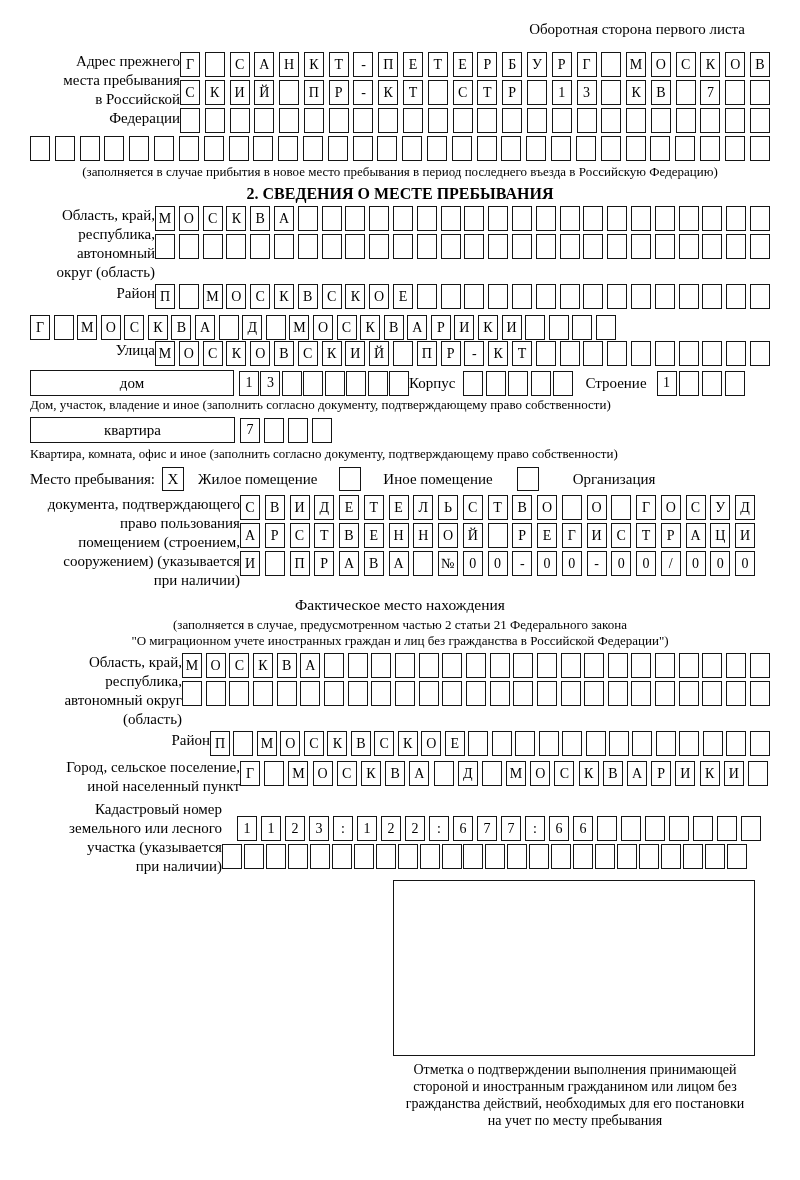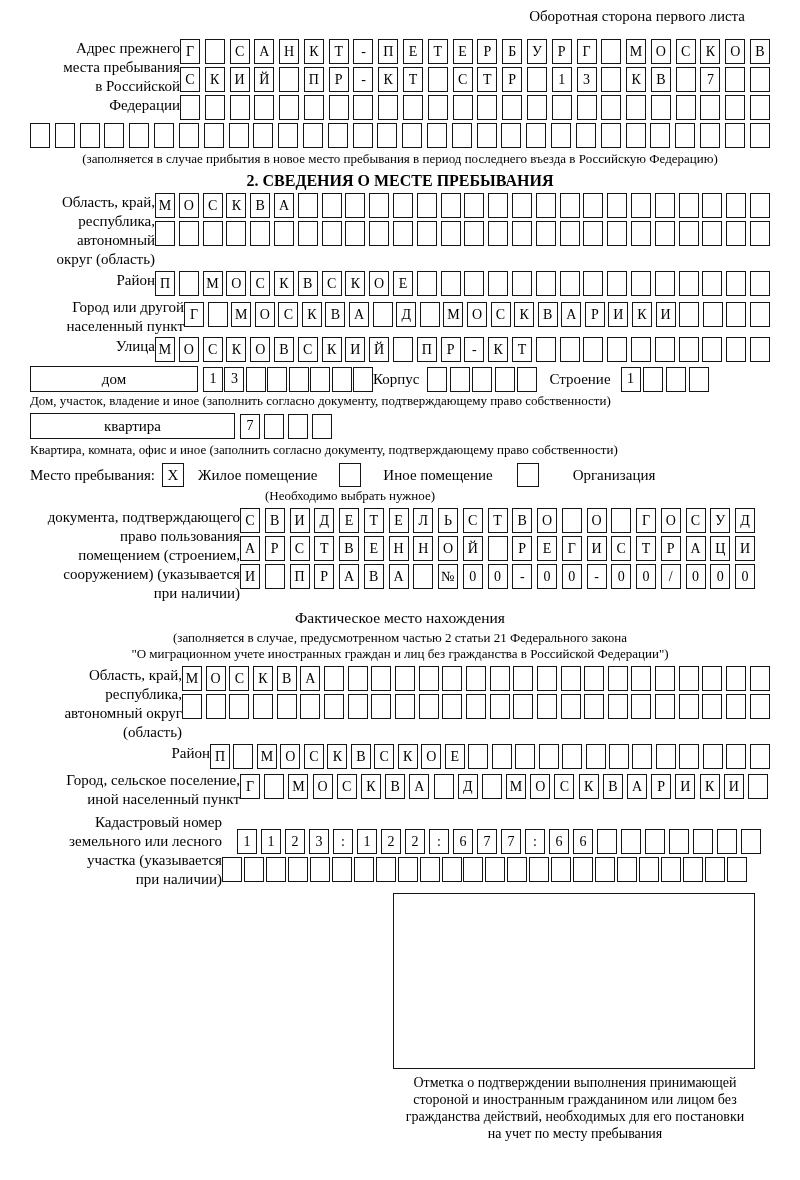--- a/index.html
+++ b/index.html
@@ -1,17 +1,17 @@
 <!DOCTYPE html>
 <html><head>
 <meta charset="utf-8">
 <style>
   html,body{margin:0;padding:0;background:#fff;}
   body{width:800px;height:1180px;overflow:hidden;color:#000;font-family:"Liberation Serif",serif;}
-  .page{padding:8px 30px 0 30px;width:740px;}
+  .page{padding:21px 30px 0 30px;width:740px;}
   .right-note{text-align:right;font-size:15px;padding-right:25px;}
   .block{display:flex;align-items:flex-start;text-align:right;}
   .lbl{font-size:15px;line-height:19px;flex-shrink:0;}
   .rows{display:flex;flex-direction:column;gap:3px;}
   .brow{display:flex;justify-content:space-between;}
   .cb{box-sizing:border-box;width:20px;height:25px;border:1.7px solid #151515;display:inline-flex;align-items:center;justify-content:center;font-size:14px;background:#fff;}
   .fieldbox{box-sizing:border-box;border:1.7px solid #151515;height:26px;display:flex;align-items:center;justify-content:center;font-size:15px;flex-shrink:0;}
   .ckb{box-sizing:border-box;width:22px;height:24px;border:1.7px solid #151515;display:inline-flex;align-items:center;justify-content:center;font-size:15px;flex-shrink:0;}
   .caption{font-size:13px;line-height:16px;}
   .center{text-align:center;}
@@ -249,24 +249,20 @@
         <span class="cb"></span>
         <span class="cb"></span>
         <span class="cb"></span>
         <span class="cb"></span>
         <span class="cb"></span>
         <span class="cb"></span>
       </div>
   </div>
 
   <div class="block" style="margin-top:2px">
-    <div class="lbl" style="width:154px">
-        <div>Город или другой</div>
-        <div>населенный пункт</div>
-      </div>
     <div class="brow w586" style="margin-top:4px">
         <span class="cb">Г</span>
         <span class="cb"></span>
         <span class="cb">М</span>
         <span class="cb">О</span>
         <span class="cb">С</span>
         <span class="cb">К</span>
         <span class="cb">В</span>
         <span class="cb">А</span>
         <span class="cb"></span>
@@ -315,21 +311,21 @@
         <span class="cb"></span>
         <span class="cb"></span>
         <span class="cb"></span>
         <span class="cb"></span>
         <span class="cb"></span>
         <span class="cb"></span>
       </div>
   </div>
 
   <div class="block" style="margin-top:4px;align-items:center">
-    <div class="fieldbox" style="width:168px">дом</div>
+    <div class="fieldbox" style="width:204px">дом</div>
     <div class="brow w170" style="margin-left:5px">
         <span class="cb">1</span>
         <span class="cb">3</span>
         <span class="cb"></span>
         <span class="cb"></span>
         <span class="cb"></span>
         <span class="cb"></span>
         <span class="cb"></span>
         <span class="cb"></span>
       </div>
@@ -364,21 +360,20 @@
 
   <div class="block" style="margin-top:5px;align-items:center">
     <div class="inline-lbl">Место пребывания:</div>
     <span class="ckb" style="margin-left:7px">X</span>
     <span class="inline-lbl" style="margin-left:14px">Жилое помещение</span>
     <span class="ckb" style="margin-left:22px"></span>
     <span class="inline-lbl" style="margin-left:22px">Иное помещение</span>
     <span class="ckb" style="margin-left:24px"></span>
     <span class="inline-lbl" style="margin-left:34px">Организация</span>
   </div>
-  <div class="caption" style="margin:1px 0 0 235px">(Необходимо выбрать нужное)</div>
 
   <div class="block" style="margin-top:4px">
     <div class="lbl" style="width:210px">
         <div>документа, подтверждающего</div>
         <div>право пользования</div>
         <div>помещением (строением,</div>
         <div>сооружением) (указывается</div>
         <div>при наличии)</div>
       </div>
     <div class="rows">

